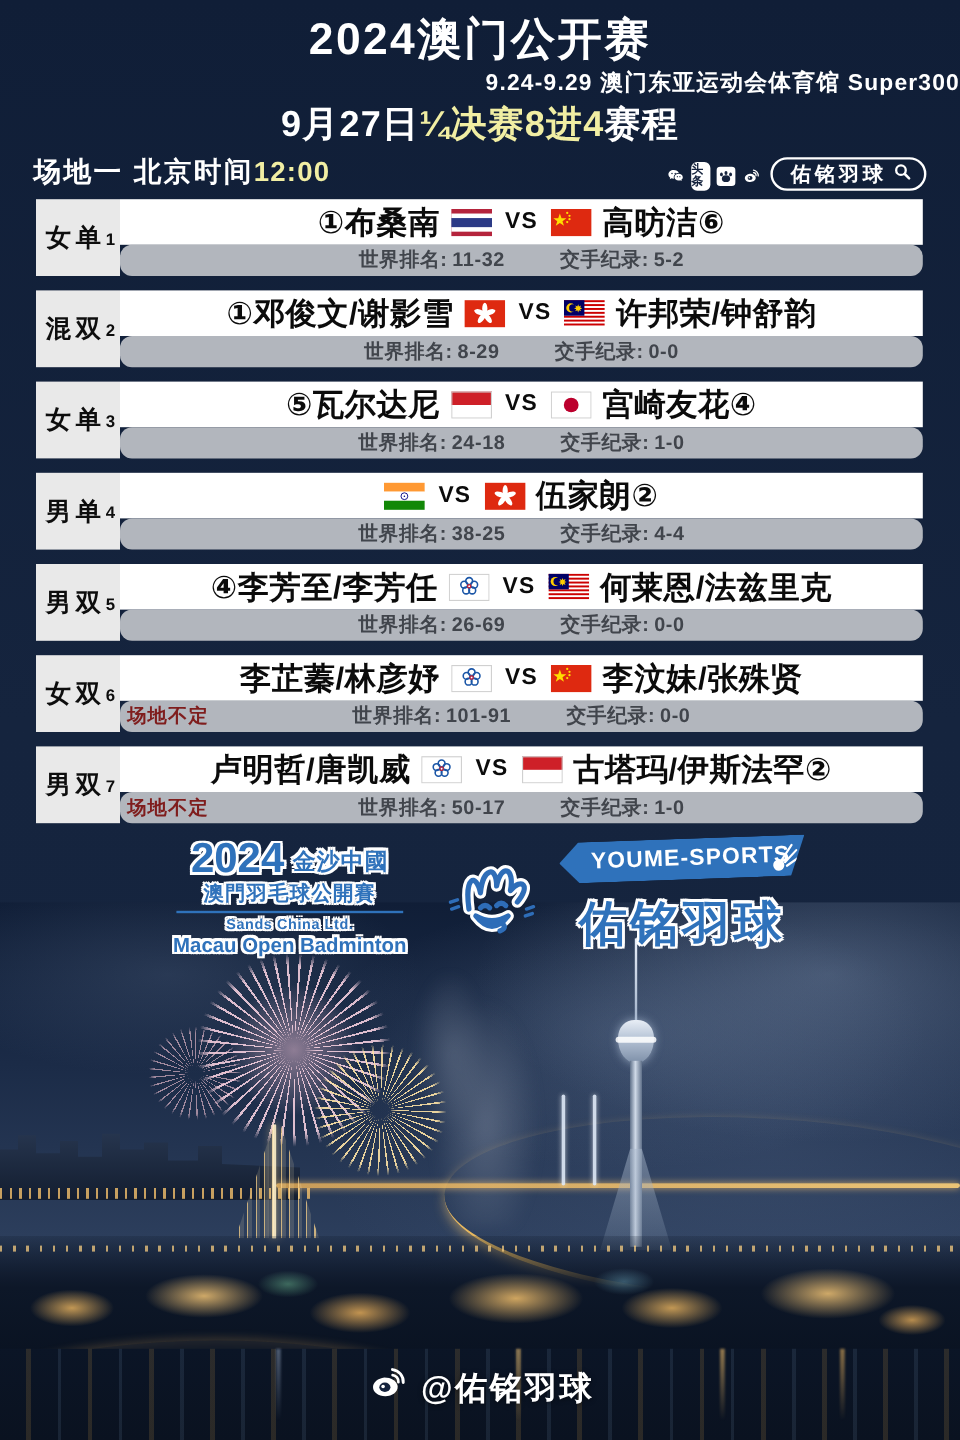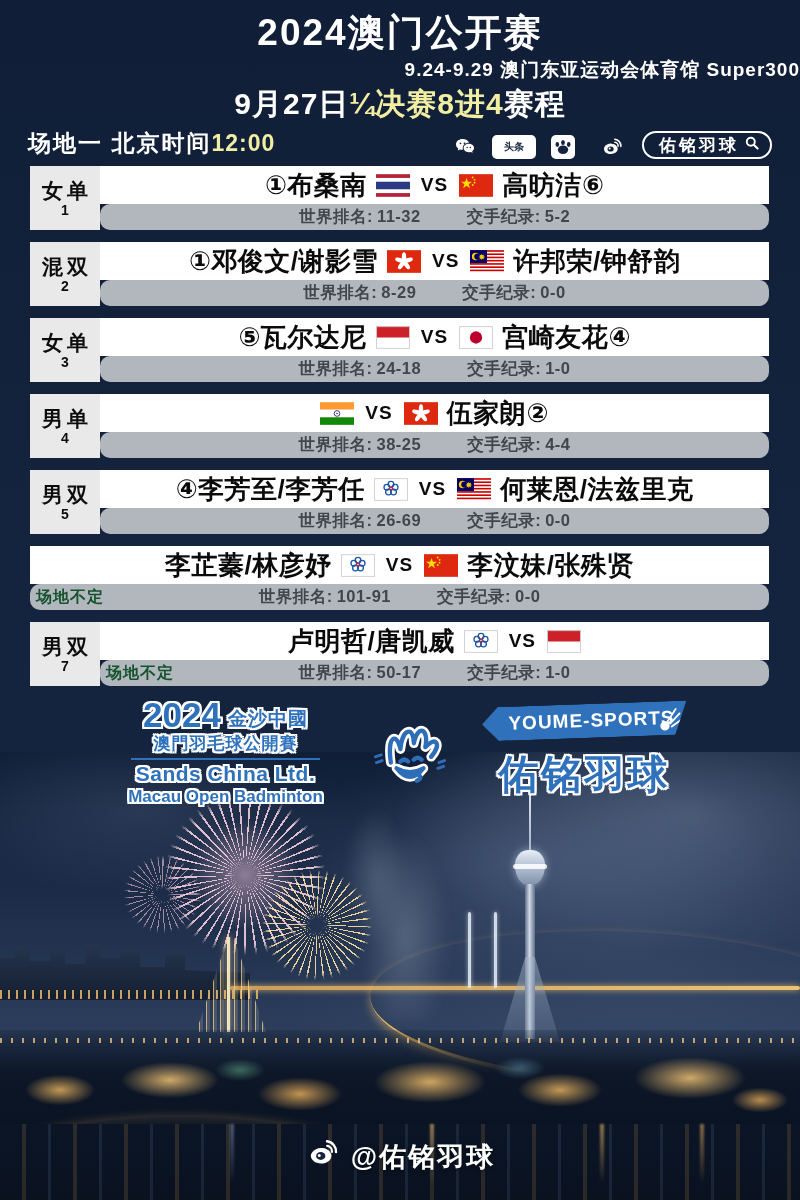--- a/index.html
+++ b/index.html
@@ -12,54 +12,54 @@
   .title{padding-top:12px;text-align:center;color:#fff;font-size:37px;font-weight:800;letter-spacing:2px;line-height:1.15;}
   .subtitle{margin-top:3px;text-align:right;color:#fff;font-size:19px;font-weight:700;letter-spacing:1px;line-height:1.3;}
   .schedule{margin-top:4px;text-align:center;color:#fff;font-size:30px;font-weight:800;letter-spacing:1px;line-height:1.2;}
   .schedule .hl{color:var(--yellow,#f1eea3);}
 
   
   .infobar{margin:7px 28px 0 28px;height:30px;display:flex;align-items:flex-end;}
   .venue-time{color:#fff;font-size:23px;font-weight:800;letter-spacing:2px;white-space:nowrap;}
   .venue-time .tv{color:var(--yellow,#f1eea3);letter-spacing:1px;}
   .icons{margin-left:auto;display:flex;align-items:center;gap:5px;}
-  .sicon{width:44px;height:24px;display:flex;align-items:center;justify-content:center;}
+  .sicon{width:16px;height:24px;display:flex;align-items:center;justify-content:center;}
   .sicon svg{width:24px;height:24px;display:block;}
   .sicon.box{background:#fff;border-radius:5px;color:#15233e;font-weight:800;font-size:10px;line-height:1;}
   .pill{margin-left:8px;height:24px;border:2.5px solid #fff;border-radius:16px;color:#fff;font-weight:800;
     font-size:17px;letter-spacing:3px;display:flex;align-items:center;padding:0 10px 0 15px;gap:5px;}
   .pill svg{width:16px;height:16px;}
 
   
   #matches{margin-top:7px;}
   .match-row{display:flex;height:64px;margin:0 31px 12px 30px;}
-  .cat-cell{width:70px;background:var(--catbg,#e9e9e9);display:flex;flex-direction:column;align-items:center;justify-content:center;}
+  .cat-cell{width:70px;background:var(--catbg,#e9e9e9);display:flex;flex-direction:row;align-items:center;justify-content:center;}
   .cat{font-size:21px;font-weight:800;color:#0d0d0d;letter-spacing:4px;padding-left:4px;line-height:1.1;}
   .num{font-size:14px;font-weight:800;color:#0d0d0d;margin-top:1px;line-height:1;}
   .main-cell{flex:1;display:flex;flex-direction:column;}
   .players{height:38px;background:var(--rowwhite,#fff);display:flex;align-items:center;justify-content:center;gap:9px;
     font-size:26px;font-weight:800;color:#0b0b0b;letter-spacing:.5px;}
   .flag{width:34px;height:23px;display:inline-flex;flex:0 0 auto;}
   .flag svg{width:34px;height:23px;display:block;}
   .vs{font-size:19px;font-weight:800;color:#0b0b0b;margin:0 2px;letter-spacing:1px;}
   .stats{position:relative;height:26px;background:var(--statsbg,#b2b6bd);display:flex;align-items:center;justify-content:center;gap:46px;
     font-size:16.5px;font-weight:800;color:#41454c;letter-spacing:.5px;border-radius:10px;}
   .stat b{font-weight:800;margin-left:4px;}
-  .note{position:absolute;left:6px;top:0;height:26px;display:flex;align-items:center;font-size:16px;font-weight:700;color:#14532d;letter-spacing:1px;}
+  .note{position:absolute;left:6px;top:0;height:26px;display:flex;align-items:center;font-size:16px;font-weight:700;color:#7f1d1d;letter-spacing:1px;}
 
   
-  .footer-logos{margin-top:6px;display:flex;align-items:center;justify-content:center;gap:24px;}
+  .footer-logos{margin-top:6px;display:flex;align-items:center;justify-content:center;gap:8px;}
   .white-outline{text-shadow:-2px -2px 0 #fff,2px -2px 0 #fff,-2px 2px 0 #fff,2px 2px 0 #fff,-2px 0 0 #fff,2px 0 0 #fff,0 -2px 0 #fff,0 2px 0 #fff;}
   .sponsor{width:225px;text-align:center;color:var(--blue,#2f72bb);font-weight:800;}
   .sponsor .l1{display:flex;align-items:flex-end;justify-content:center;gap:7px;}
   .sponsor .year{font-size:35px;line-height:.95;}
   .sponsor .brand{font-size:19px;line-height:1.15;padding-bottom:2px;letter-spacing:1px;}
   .sponsor .event{font-size:17px;margin-top:1px;letter-spacing:1px;}
   .sponsor .rule{height:2px;background:var(--blue,#2f72bb);margin:3px 18px 2px;}
-  .sponsor .company{font-size:21px;letter-spacing:.5px;}
+  .sponsor .company{font-size:12px;letter-spacing:.5px;}
   .sponsor .event-en{font-size:17px;font-weight:700;margin-top:1px;}
   .mascot{width:96px;height:100px;}
   .youme{width:205px;text-align:center;}
   .banner{position:relative;background:var(--blue,#2f72bb);color:#fff;font-weight:800;font-size:19px;letter-spacing:1px;
     height:34px;line-height:34px;clip-path:polygon(0 50%,8% 0,100% 0,94% 100%,8% 100%);transform:rotate(-2deg);
     padding-left:14px;text-align:center;}
   .banner .shuttle{position:absolute;right:2px;top:3px;width:30px;height:30px;}
   .youme .name{font-size:40px;font-weight:800;color:var(--blue,#2f72bb);margin-top:9px;letter-spacing:3px;}
 
   
@@ -423,20 +423,24 @@
           </div>
           <div class="stats">
             <span class="note"></span>
             <span class="stat"><span>世界排名:</span><b>26-69</b></span>
             <span class="stat"><span>交手纪录:</span><b>0-0</b></span>
           </div>
         </div>
       </div>
 
       <div class="match-row">
+        <div class="cat-cell">
+          <div class="cat">女双</div>
+          <div class="num">6</div>
+        </div>
         <div class="main-cell">
           <div class="players">
             <span class="pname">李芷蓁/林彦妤</span>
             <span class="flag">
                 <svg viewBox="0 0 36 24">
                   <rect x="0.5" y="0.5" width="35" height="23" fill="#fff" stroke="#d0d0d0"></rect>
                   <g fill="none" stroke="#1b56a7" stroke-width="1.4">
                     <circle cx="18" cy="6.4" r="3"></circle>
                     <circle cx="22.4" cy="9.6" r="3"></circle>
                     <circle cx="20.7" cy="14.7" r="3"></circle>
@@ -489,20 +493,21 @@
                 </svg>
               </span>
             <span class="vs">VS</span>
             <span class="flag">
                 <svg viewBox="0 0 36 24">
                   <rect width="36" height="24" fill="#fff"></rect>
                   <rect width="36" height="12" fill="#ce2028"></rect>
                   <rect x="0.5" y="0.5" width="35" height="23" fill="none" stroke="#d0d0d0"></rect>
                 </svg>
               </span>
+            <span class="pname">古塔玛/伊斯法罕②</span>
           </div>
           <div class="stats">
             <span class="note">场地不定</span>
             <span class="stat"><span>世界排名:</span><b>50-17</b></span>
             <span class="stat"><span>交手纪录:</span><b>1-0</b></span>
           </div>
         </div>
       </div>
     </div>
 

